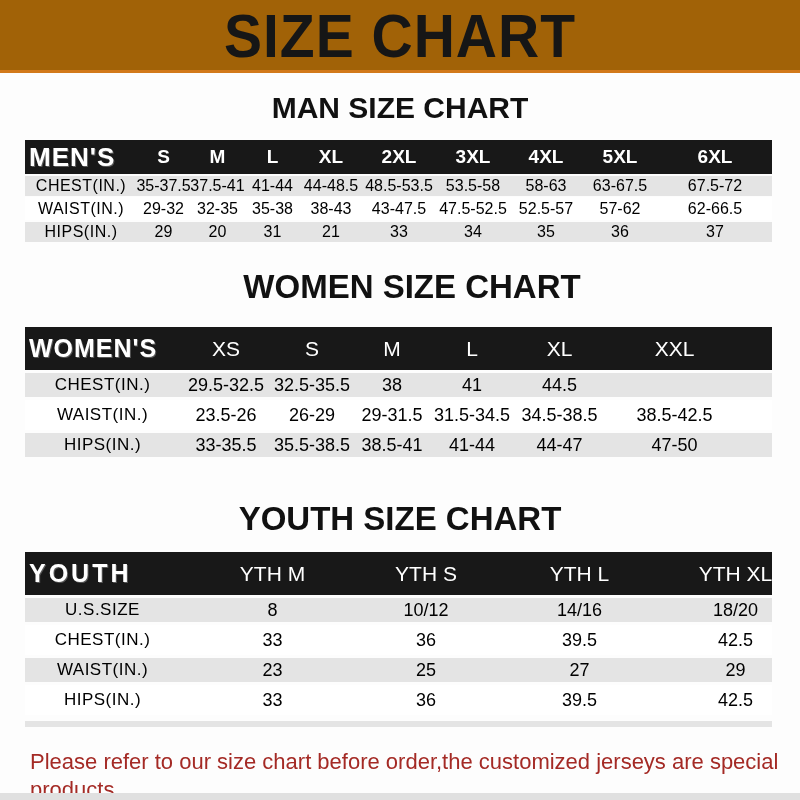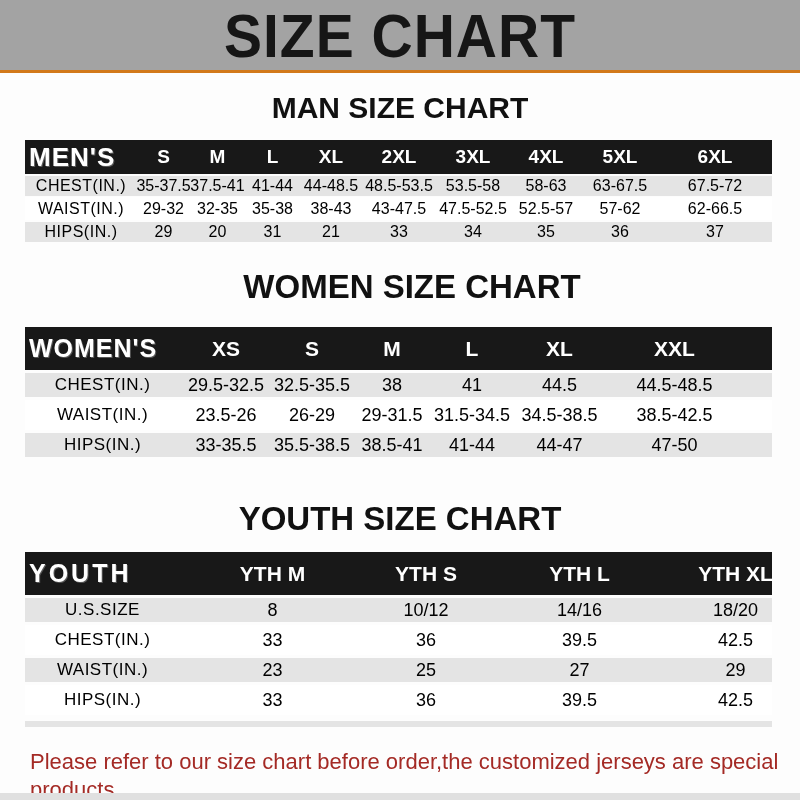--- a/index.html
+++ b/index.html
@@ -2,21 +2,21 @@
 <html><head>
 <meta charset="utf-8">
 <style>
   html,body{margin:0;padding:0;}
   body{
     width:800px;height:800px;overflow:hidden;background:#fdfdfd;
     font-family:"Liberation Sans",sans-serif;position:relative;
   }
   
   .banner{
-    width:800px;height:70px;background:#a3a3a3;border-bottom:3px solid #d2791a;
+    width:800px;height:70px;background:#a16207;border-bottom:3px solid #d2791a;
     display:flex;align-items:center;justify-content:center;
   }
   .banner h1{
     margin:0;font-size:57px;font-weight:800;color:#161616;letter-spacing:1px;
     transform:scaleY(1.08);
   }
   
   h2{
     margin:0;text-align:center;font-weight:800;color:#111;letter-spacing:0;
   }
@@ -37,21 +37,21 @@
   .men   .row.header{height:34px;}
   .women .row.header,.youth .row.header{height:43px;}
   .row.header .lab{
     justify-content:flex-start;padding-left:4px;font-weight:700;
     text-shadow:1px 1px 0 rgba(255,255,255,0.28);
   }
   .men   .row.header .lab{font-size:26px;letter-spacing:1px;}
   .women .row.header .lab{font-size:25px;letter-spacing:1px;}
   .youth .row.header .lab{font-size:25px;letter-spacing:3px;}
   .men   .row.header .col{font-size:19px;font-weight:700;}
-  .women .row.header .col,.youth .row.header .col{font-size:21px;font-weight:700;}
+  .women .row.header .col,.youth .row.header .col{font-size:21px;font-weight:400;}
   .row.data{color:#000000;background:#fff;}
   .men   .row.data{height:23px;font-size:16px;}
   .women .row.data,.youth .row.data{height:30px;font-size:18px;}
   .row.data.shaded{background:#e4e4e4;background-clip:content-box;}
   .men   .row.data.shaded{padding:1.5px 0;}
   .women .row.data.shaded,.youth .row.data.shaded{padding:3px 0;}
   .row.data .lab{font-size:16px;letter-spacing:0.5px;}
   .women .row.data .lab,.youth .row.data .lab{font-size:17px;}
   .strip{width:747px;height:6px;background:#e4e4e4;margin:6px 0 0 25px;}
   
@@ -133,21 +133,20 @@
       <div class="col">XL</div>
       <div class="col">XXL</div>
     </div>
     <div class="row data shaded">
       <div class="lab">CHEST(IN.)</div>
       <div>29.5-32.5</div>
       <div>32.5-35.5</div>
       <div>38</div>
       <div>41</div>
       <div>44.5</div>
-      <div>44.5-48.5</div>
     </div>
     <div class="row data">
       <div class="lab">WAIST(IN.)</div>
       <div>23.5-26</div>
       <div>26-29</div>
       <div>29-31.5</div>
       <div>31.5-34.5</div>
       <div>34.5-38.5</div>
       <div>38.5-42.5</div>
     </div>

